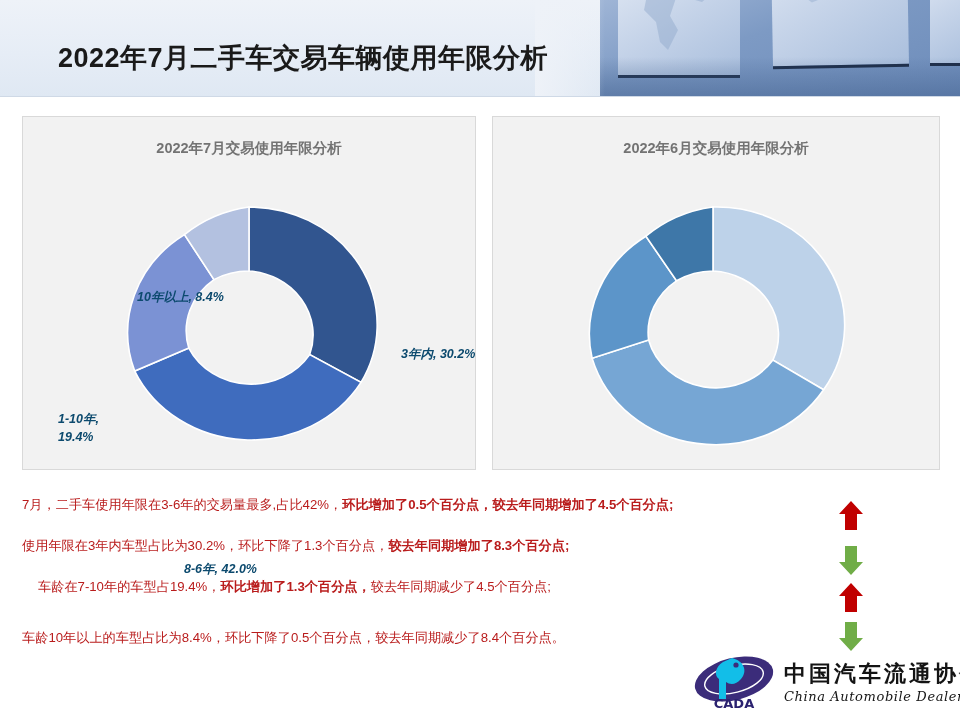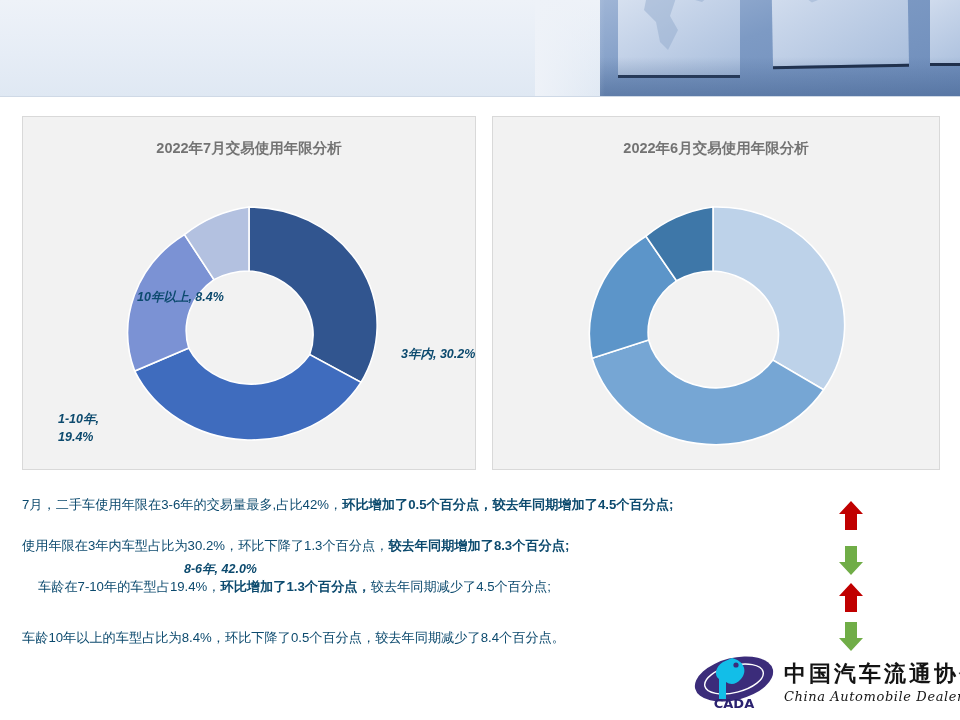--- a/index.html
+++ b/index.html
@@ -73,21 +73,21 @@
 
   
   #l-top{left:114px;top:171px;}
   #l-right{left:330px;top:228px;margin-left:48px;}
   #l-left{left:35px;top:293px;width:80px;}
   #l-bottom{left:161px;top:443px;}
 
   
   #notes{position:absolute;left:22px;top:488px;width:810px;}
   .note{
-    font-size:13.2px;color:#0c4a6e;line-height:1.5;
+    font-size:13.2px;color:#b91c1c;line-height:1.5;
     white-space:nowrap;
   }
   .note.n1{position:absolute;left:0;top:7px;}
   .note.n2{position:absolute;left:0;top:48px;}
   .note.n3{position:absolute;left:16px;top:89px;}
   .note.n4{position:absolute;left:0;top:140px;}
   .note b{font-weight:bold;}
 
   
   .arrow{position:absolute;width:26px;height:32px;}
@@ -130,20 +130,21 @@
         <path d="M20 22 L44 16 L62 30 L56 48 L40 54 L24 42 Z" fill="#93ACCE"></path>
         <path d="M74 12 L106 10 L118 26 L100 36 L78 30 Z" fill="#93ACCE"></path>
       </svg>
     </div>
     <div class="cube" id="cube3">
       <div class="face-front"></div>
     </div>
     <div id="header-shadow"></div>
   </div>
   <div id="header-fade"></div>
+  <div id="page-title">2022年7月二手车交易车辆使用年限分析</div>
   <div id="header-rule"></div>
 </div>
 
 <div class="panel" id="panel-left">
   <div class="panel-title">2022年7月交易使用年限分析</div>
 
   <svg class="donut-svg" id="svg-left" width="280" height="260" viewBox="0 0 280 260">
 
     <path d="M140 12 A128 118 0 0 1 252.0 187.4 L200.7 159.6 A69.4 64 0 0 0 140 76 Z" fill="#31558F" stroke="#ffffff" stroke-width="1.6"></path>
 

